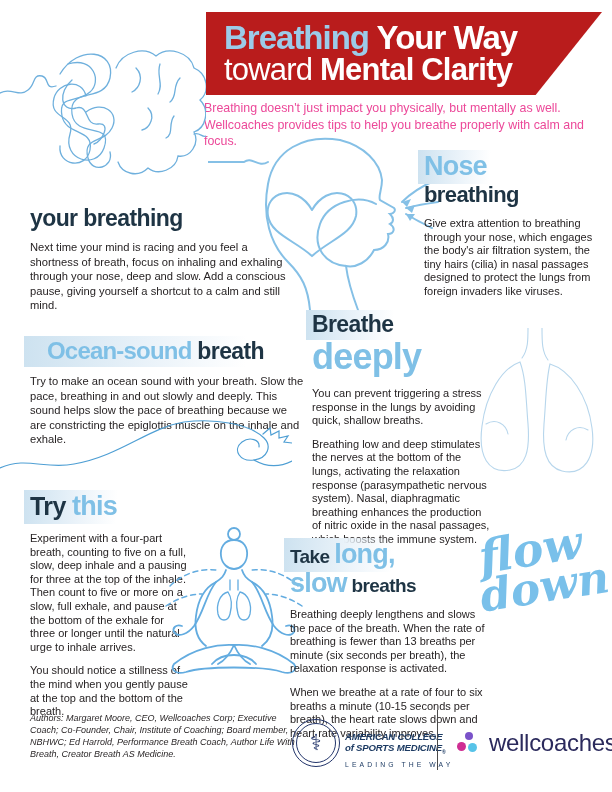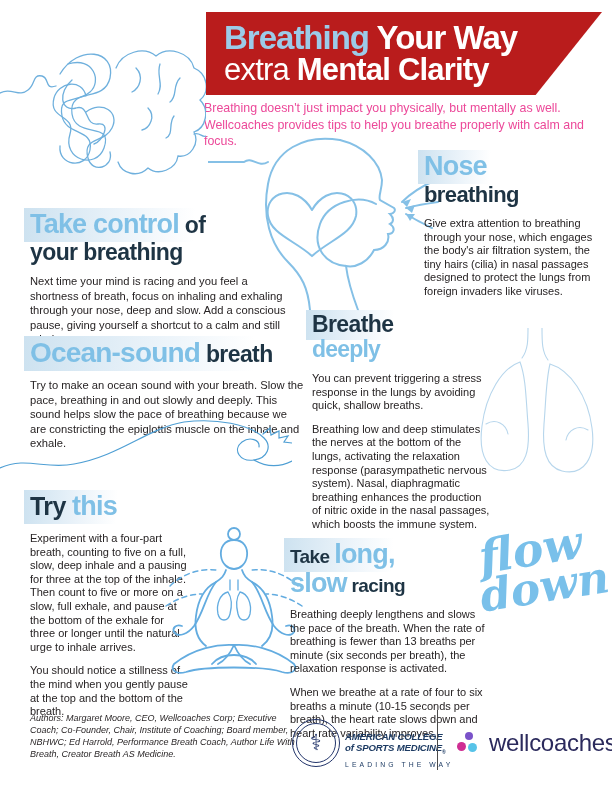--- a/index.html
+++ b/index.html
@@ -40,27 +40,27 @@
   #sec-nose .w2{font-size:22px;display:block;margin-top:-2px;}
   #sec-nose .bd{margin-top:9px;}
 
   #sec-take{left:30px;top:208px;width:256px;}
   #sec-take .w1{font-size:27px;}
   #sec-take .w1b{font-size:23px;}
   #sec-take .w2{font-size:23px;display:block;margin-top:-3px;}
   #sec-take .bd{margin-top:8px;}
 
   #sec-ocean{left:30px;top:336px;width:276px;}
-  #sec-ocean .w1{font-size:28px;}
+  #sec-ocean .w1{font-size:24px;margin-left:17px;}
   #sec-ocean .w1b{font-size:23px;}
   #sec-ocean .bd{margin-top:7px;}
 
   #sec-deep{left:312px;top:310px;width:178px;}
   #sec-deep .w1{font-size:23px;}
-  #sec-deep .w2{font-size:23px;display:block;margin-top:-4px;}
+  #sec-deep .w2{font-size:36px;display:block;margin-top:-4px;}
   #sec-deep .bd{margin-top:9px;}
 
   #sec-try{left:30px;top:490px;width:162px;}
   #sec-try .w1{font-size:25px;}
   #sec-try .w1b{font-size:27px;}
   #sec-try .bd{margin-top:8px;}
 
   #sec-long{left:290px;top:538px;width:202px;}
   #sec-long .w1n{font-size:19px;}
   #sec-long .w1b{font-size:27px;}
@@ -94,21 +94,21 @@
   #wc-dots .d3{width:9px;height:9px;background:#57c3e8;left:12px;top:12px;}
   #wc-name{font-size:24px;color:#2b2a5c;font-weight:500;letter-spacing:-0.3px;}
 
   svg{display:block;}
 </style>
 </head>
 <body>
 
 <div id="banner" class="abs">
   <div class="l1"><span class="blue-t">Breathing</span><span class="white-t"> Your Way</span></div>
-  <div class="l2"><span class="white-light">extra </span><span class="white-t">Mental Clarity</span></div>
+  <div class="l2"><span class="white-light">toward </span><span class="white-t">Mental Clarity</span></div>
 </div>
 
 <div id="intro" class="abs">
   <div>Breathing doesn't just impact you physically, but mentally as well.</div>
   <div>Wellcoaches provides tips to help you breathe properly with calm and focus.</div>
 </div>
 
 <div class="abs" style="left:-2px;top:16px;">
   <svg width="208" height="196" viewBox="0 0 208 196" fill="none" stroke="#6fb0dd" stroke-width="1.3" stroke-linecap="round">
     <path d="M0 78 C14 70 20 82 30 74 C38 68 34 58 44 60 C52 62 46 74 58 70"></path>
@@ -142,21 +142,20 @@
   </svg>
 </div>
 
 <div id="sec-nose" class="abs">
   <div class="hband"><span class="h-blue w1">Nose</span></div>
   <span class="h-navy w2">breathing</span>
   <div class="body-s bd">Give extra attention to breathing through your nose, which engages the body's air filtration system, the tiny hairs (cilia) in nasal passages designed to protect the lungs from foreign invaders like viruses.</div>
 </div>
 
 <div id="sec-take" class="abs">
-  <div class="hband"><span class="h-blue w1">Take control</span><span class="h-navy w1b"> of</span></div>
   <span class="h-navy w2">your breathing</span>
   <div class="body-m bd">Next time your mind is racing and you feel a shortness of breath, focus on inhaling and exhaling through your nose, deep and slow. Add a conscious pause, giving yourself a shortcut to a calm and still mind.</div>
 </div>
 
 <div id="sec-ocean" class="abs">
   <div class="hband"><span class="h-blue w1">Ocean-sound</span><span class="h-navy w1b"> breath</span></div>
   <div class="body-m bd">Try to make an ocean sound with your breath. Slow the pace, breathing in and out slowly and deeply. This sound helps slow the pace of breathing because we are constricting the epiglottis muscle on the inhale and exhale.</div>
 </div>
 
 <div class="abs" style="left:0;top:414px;">
@@ -216,21 +215,21 @@
       <path d="M6 62 C18 50 36 44 52 46"></path>
       <path d="M134 62 C122 50 104 44 88 46"></path>
       <path d="M2 82 C14 74 26 70 38 70"></path>
       <path d="M138 82 C126 74 114 70 102 70"></path>
     </g>
   </svg>
 </div>
 
 <div id="sec-long" class="abs">
   <div class="hband"><span class="h-navy w1n">Take </span><span class="h-blue w1b">long,</span></div>
-  <span class="l2"><span class="h-blue w1b">slow</span><span class="h-navy w1n"> racing</span></span>
+  <span class="l2"><span class="h-blue w1b">slow</span><span class="h-navy w1n"> breaths</span></span>
   <div class="bd">
     <p class="body-s para">Breathing deeply lengthens and slows the pace of the breath. When the rate of breathing is fewer than 13 breaths per minute (six seconds per breath), the relaxation response is activated.</p>
     <p class="body-s para">When we breathe at a rate of four to six breaths a minute (10-15 seconds per breath), the heart rate slows down and heart rate variability improves.</p>
   </div>
 </div>
 
 <div id="flowdown" class="abs">
   <span class="fw1">flow</span>
   <span class="fw2">down</span>
 </div>

